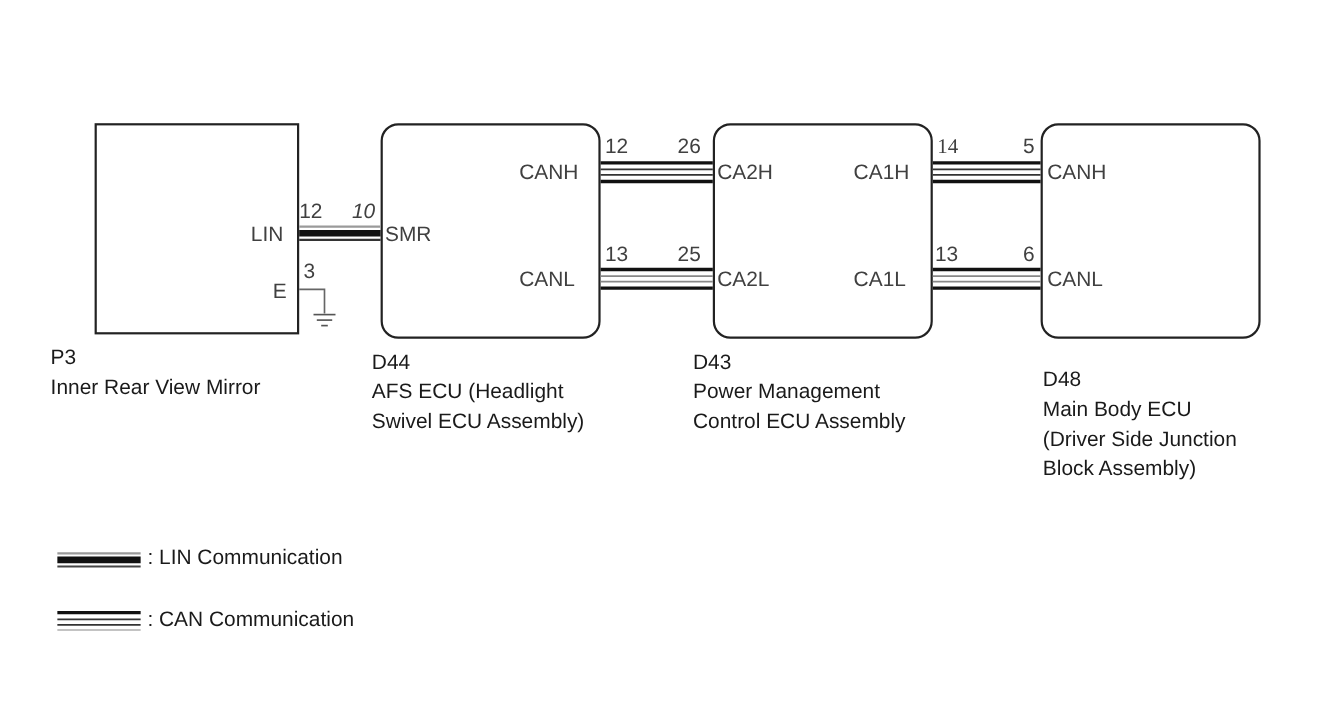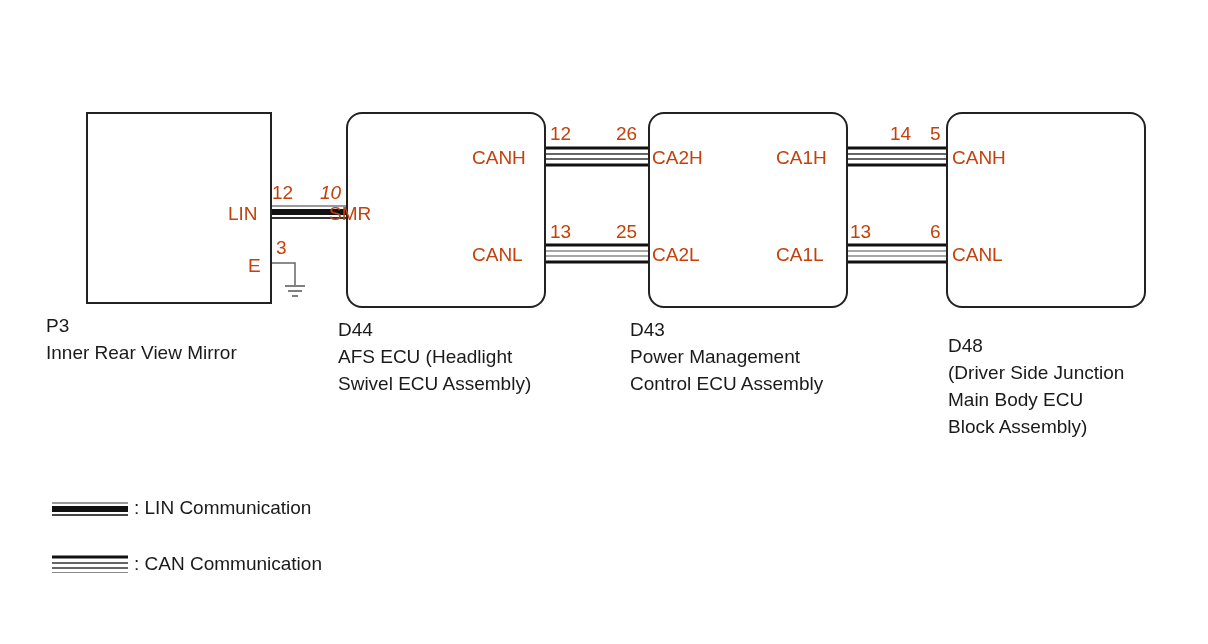--- a/index.html
+++ b/index.html
@@ -1,20 +1,20 @@
 <!DOCTYPE html>
 <html><head>
   <meta charset="utf-8">
   <style>
     html, body { margin: 0; padding: 0; background: #ffffff; }
     body { width: 1208px; height: 644px; position: relative; overflow: hidden;
            font-family: "Liberation Sans", sans-serif; color: #1a1a1a; }
     .box { position: absolute; border: 2.5px solid #222; background: #fff; box-sizing: border-box; }
     .box.rounded { border-radius: 16px; }
-    .t { position: absolute; font-size: 19px; line-height: 1; white-space: nowrap; color: #c2410c; }
+    .t { position: absolute; font-size: 19px; line-height: 1; white-space: nowrap; color: #404040; }
     .caption { position: absolute; font-size: 19px; line-height: 27px; color: #1a1a1a; }
     .caption div { white-space: nowrap; }
     svg.wires { position: absolute; left: 0; top: 0; }
     .legend-row { position: absolute; left: 52px; display: flex; align-items: center; }
     .legend-swatch { width: 76px; height: 18px; position: relative; }
     .legend-label { font-size: 19px; margin-left: 6px; color: #1a1a1a; }
   </style>
 </head>
 <body>
 
@@ -68,32 +68,32 @@
     <line x1="848" y1="262" x2="946" y2="262" stroke="#111" stroke-width="3"></line>
   </g>
 </svg>
 
 <span class="t" style="left:228px; top:204px;">LIN</span>
 <span class="t" style="left:272px; top:183px;">12</span>
 <span class="t" style="left:248px; top:256px;">E</span>
 <span class="t" style="left:276px; top:238px;">3</span>
 
 <span class="t" style="left:320px; top:183px;font-style:italic;">10</span>
-<span class="t" style="left:329px; top:204px;">SMR</span>
+<span class="t" style="left:350px; top:204px;">SMR</span>
 <span class="t" style="left:472px; top:148px;">CANH</span>
 <span class="t" style="left:550px; top:124px;">12</span>
 <span class="t" style="left:472px; top:245px;">CANL</span>
 <span class="t" style="left:550px; top:222px;">13</span>
 
 <span class="t" style="left:616px; top:124px;">26</span>
 <span class="t" style="left:652px; top:148px;">CA2H</span>
 <span class="t" style="left:616px; top:222px;">25</span>
 <span class="t" style="left:652px; top:245px;">CA2L</span>
 <span class="t" style="left:776px; top:148px;">CA1H</span>
-<span class="t" style="left:890px; top:124px;">14</span>
+<span class="t" style="left:852px; top:124px;font-family:Liberation Serif, serif;">14</span>
 <span class="t" style="left:776px; top:245px;">CA1L</span>
 <span class="t" style="left:850px; top:222px;">13</span>
 
 <span class="t" style="left:930px; top:124px;">5</span>
 <span class="t" style="left:952px; top:148px;">CANH</span>
 <span class="t" style="left:930px; top:222px;">6</span>
 <span class="t" style="left:952px; top:245px;">CANL</span>
 
 <div class="caption" style="left:46px; top:312px;">
   <div>P3</div>
@@ -104,22 +104,22 @@
   <div>AFS ECU (Headlight</div>
   <div>Swivel ECU Assembly)</div>
 </div>
 <div class="caption" style="left:630px; top:316px;">
   <div>D43</div>
   <div>Power Management</div>
   <div>Control ECU Assembly</div>
 </div>
 <div class="caption" style="left:948px; top:332px;">
   <div>D48</div>
+  <div>Main Body ECU</div>
   <div>(Driver Side Junction</div>
-  <div>Main Body ECU</div>
   <div>Block Assembly)</div>
 </div>
 
 <div class="legend-row" style="top:497px;">
   <svg class="legend-swatch" width="76" height="18">
     <line x1="0" y1="4" x2="76" y2="4" stroke="#9a9a9a" stroke-width="2"></line>
     <line x1="0" y1="10" x2="76" y2="10" stroke="#111" stroke-width="6"></line>
     <line x1="0" y1="16" x2="76" y2="16" stroke="#444" stroke-width="2"></line>
   </svg>
   <span class="legend-label">: LIN Communication</span>

